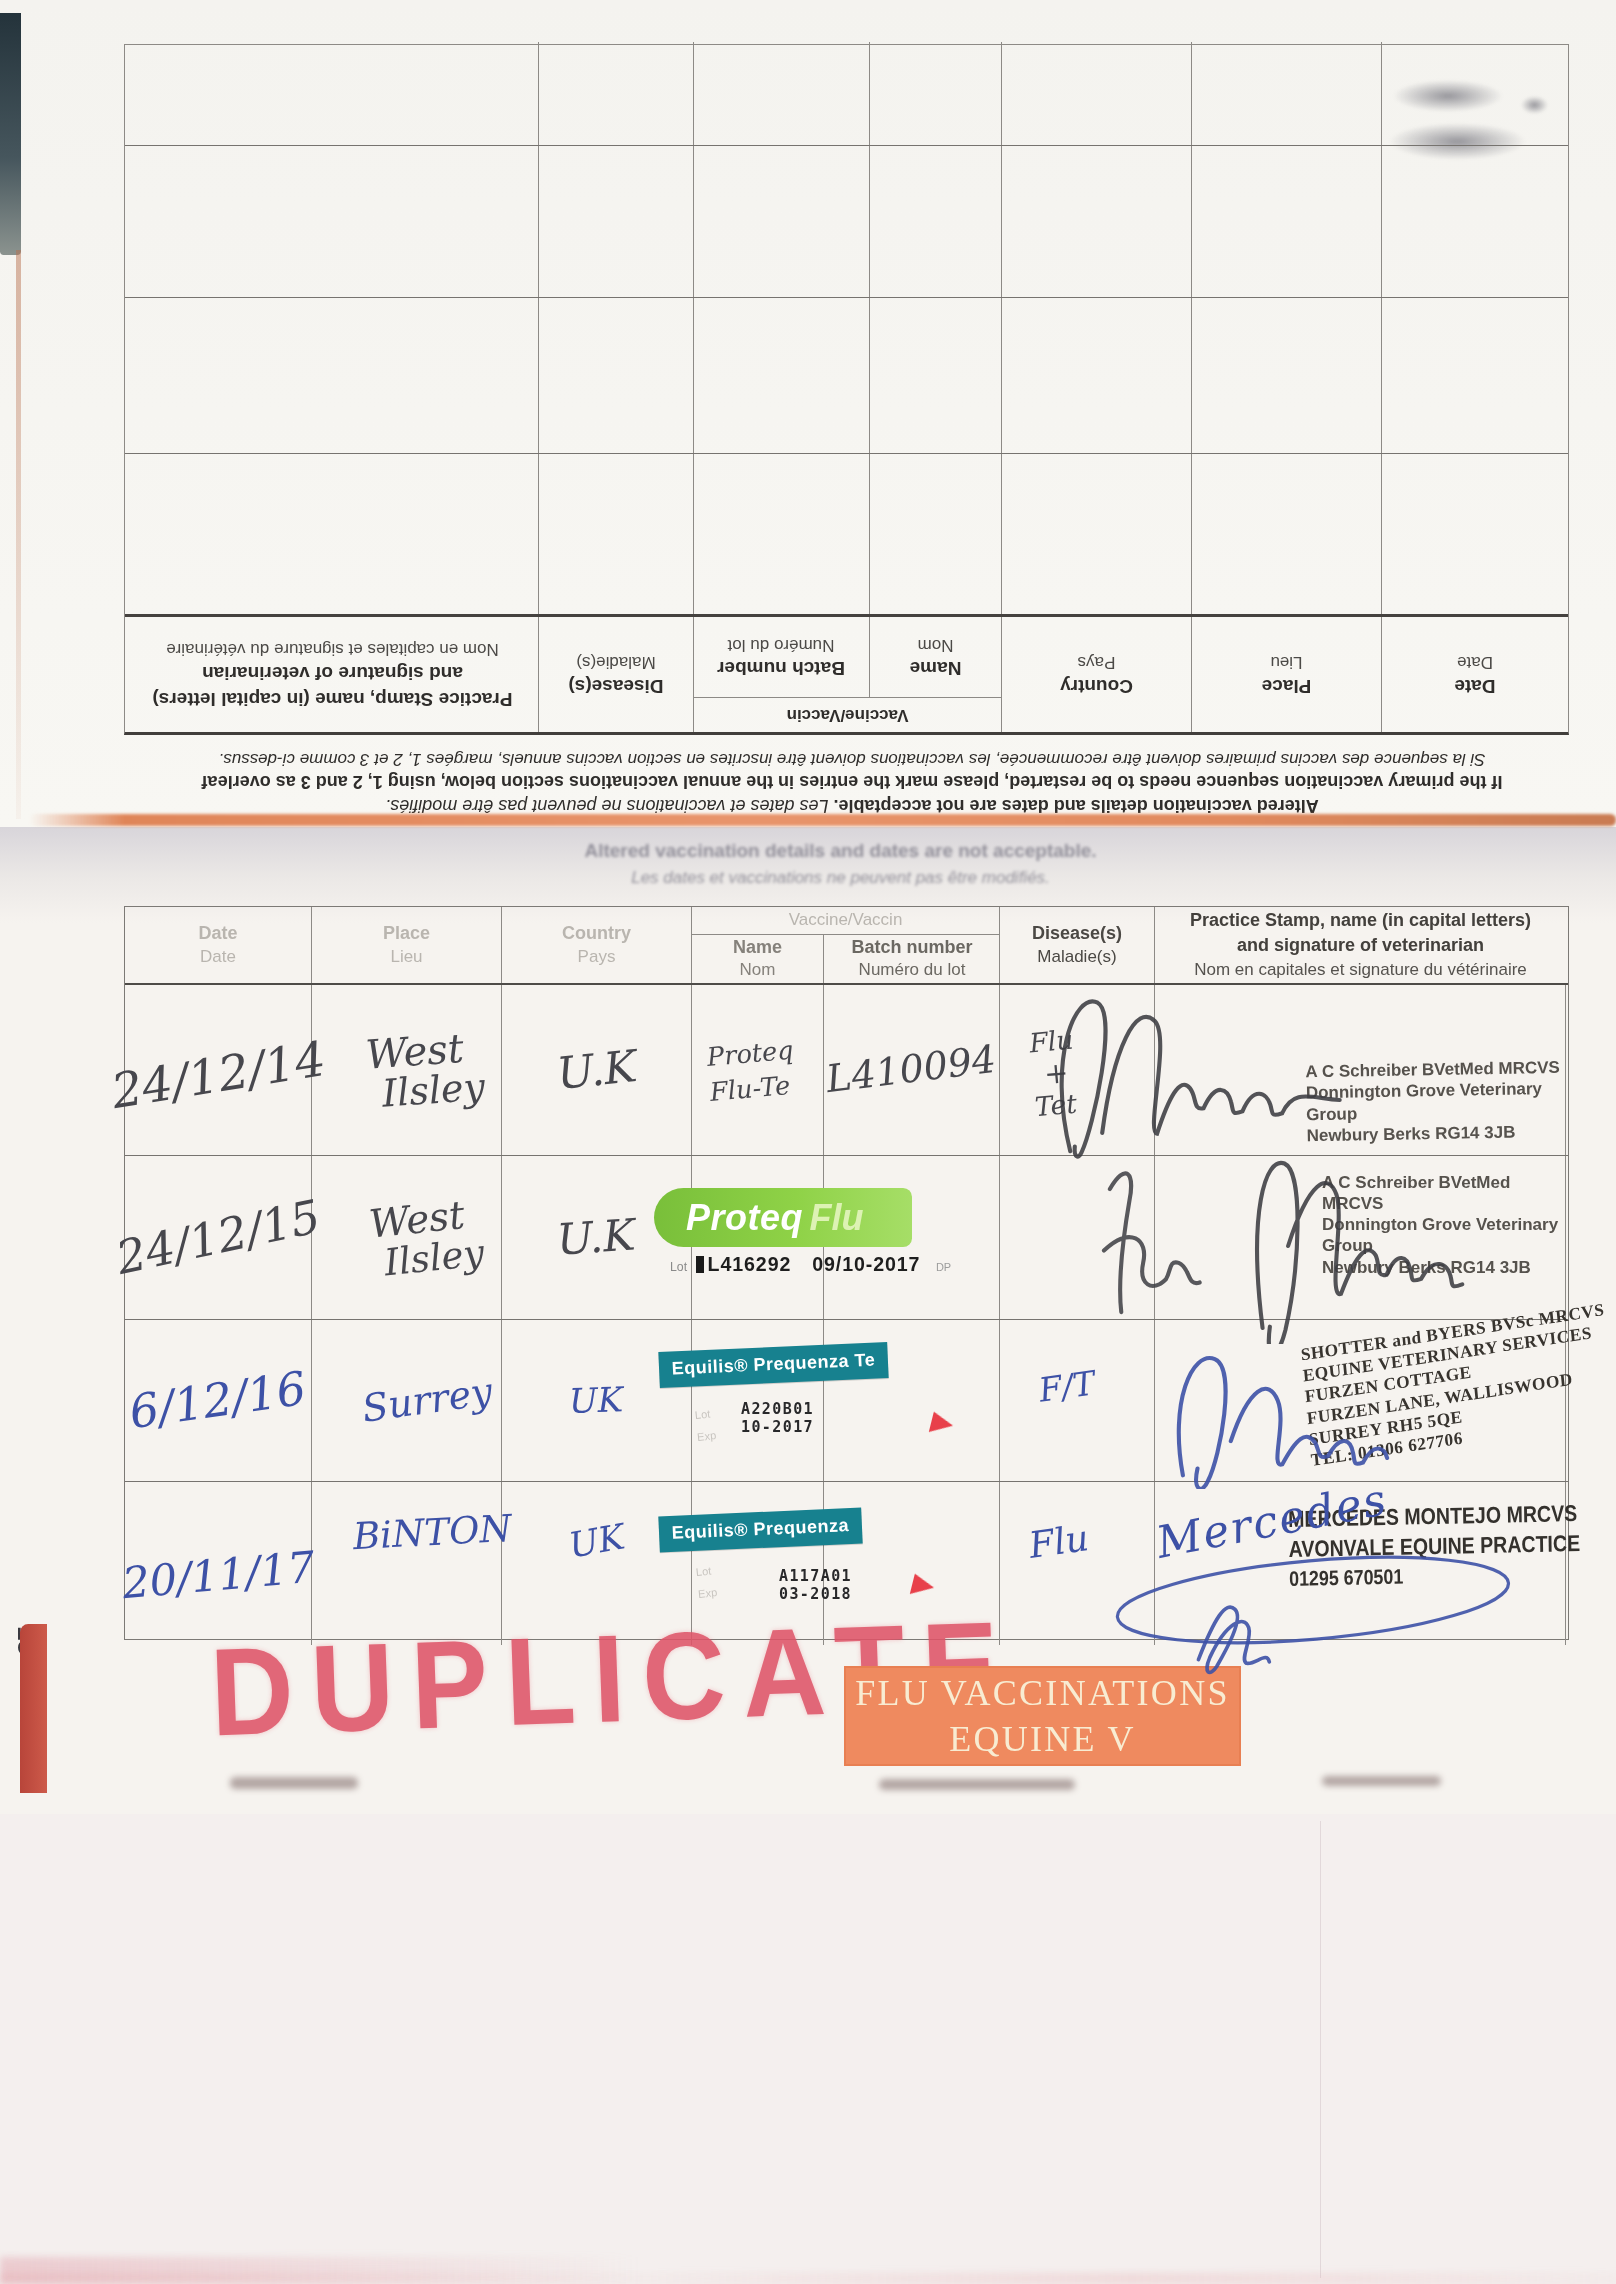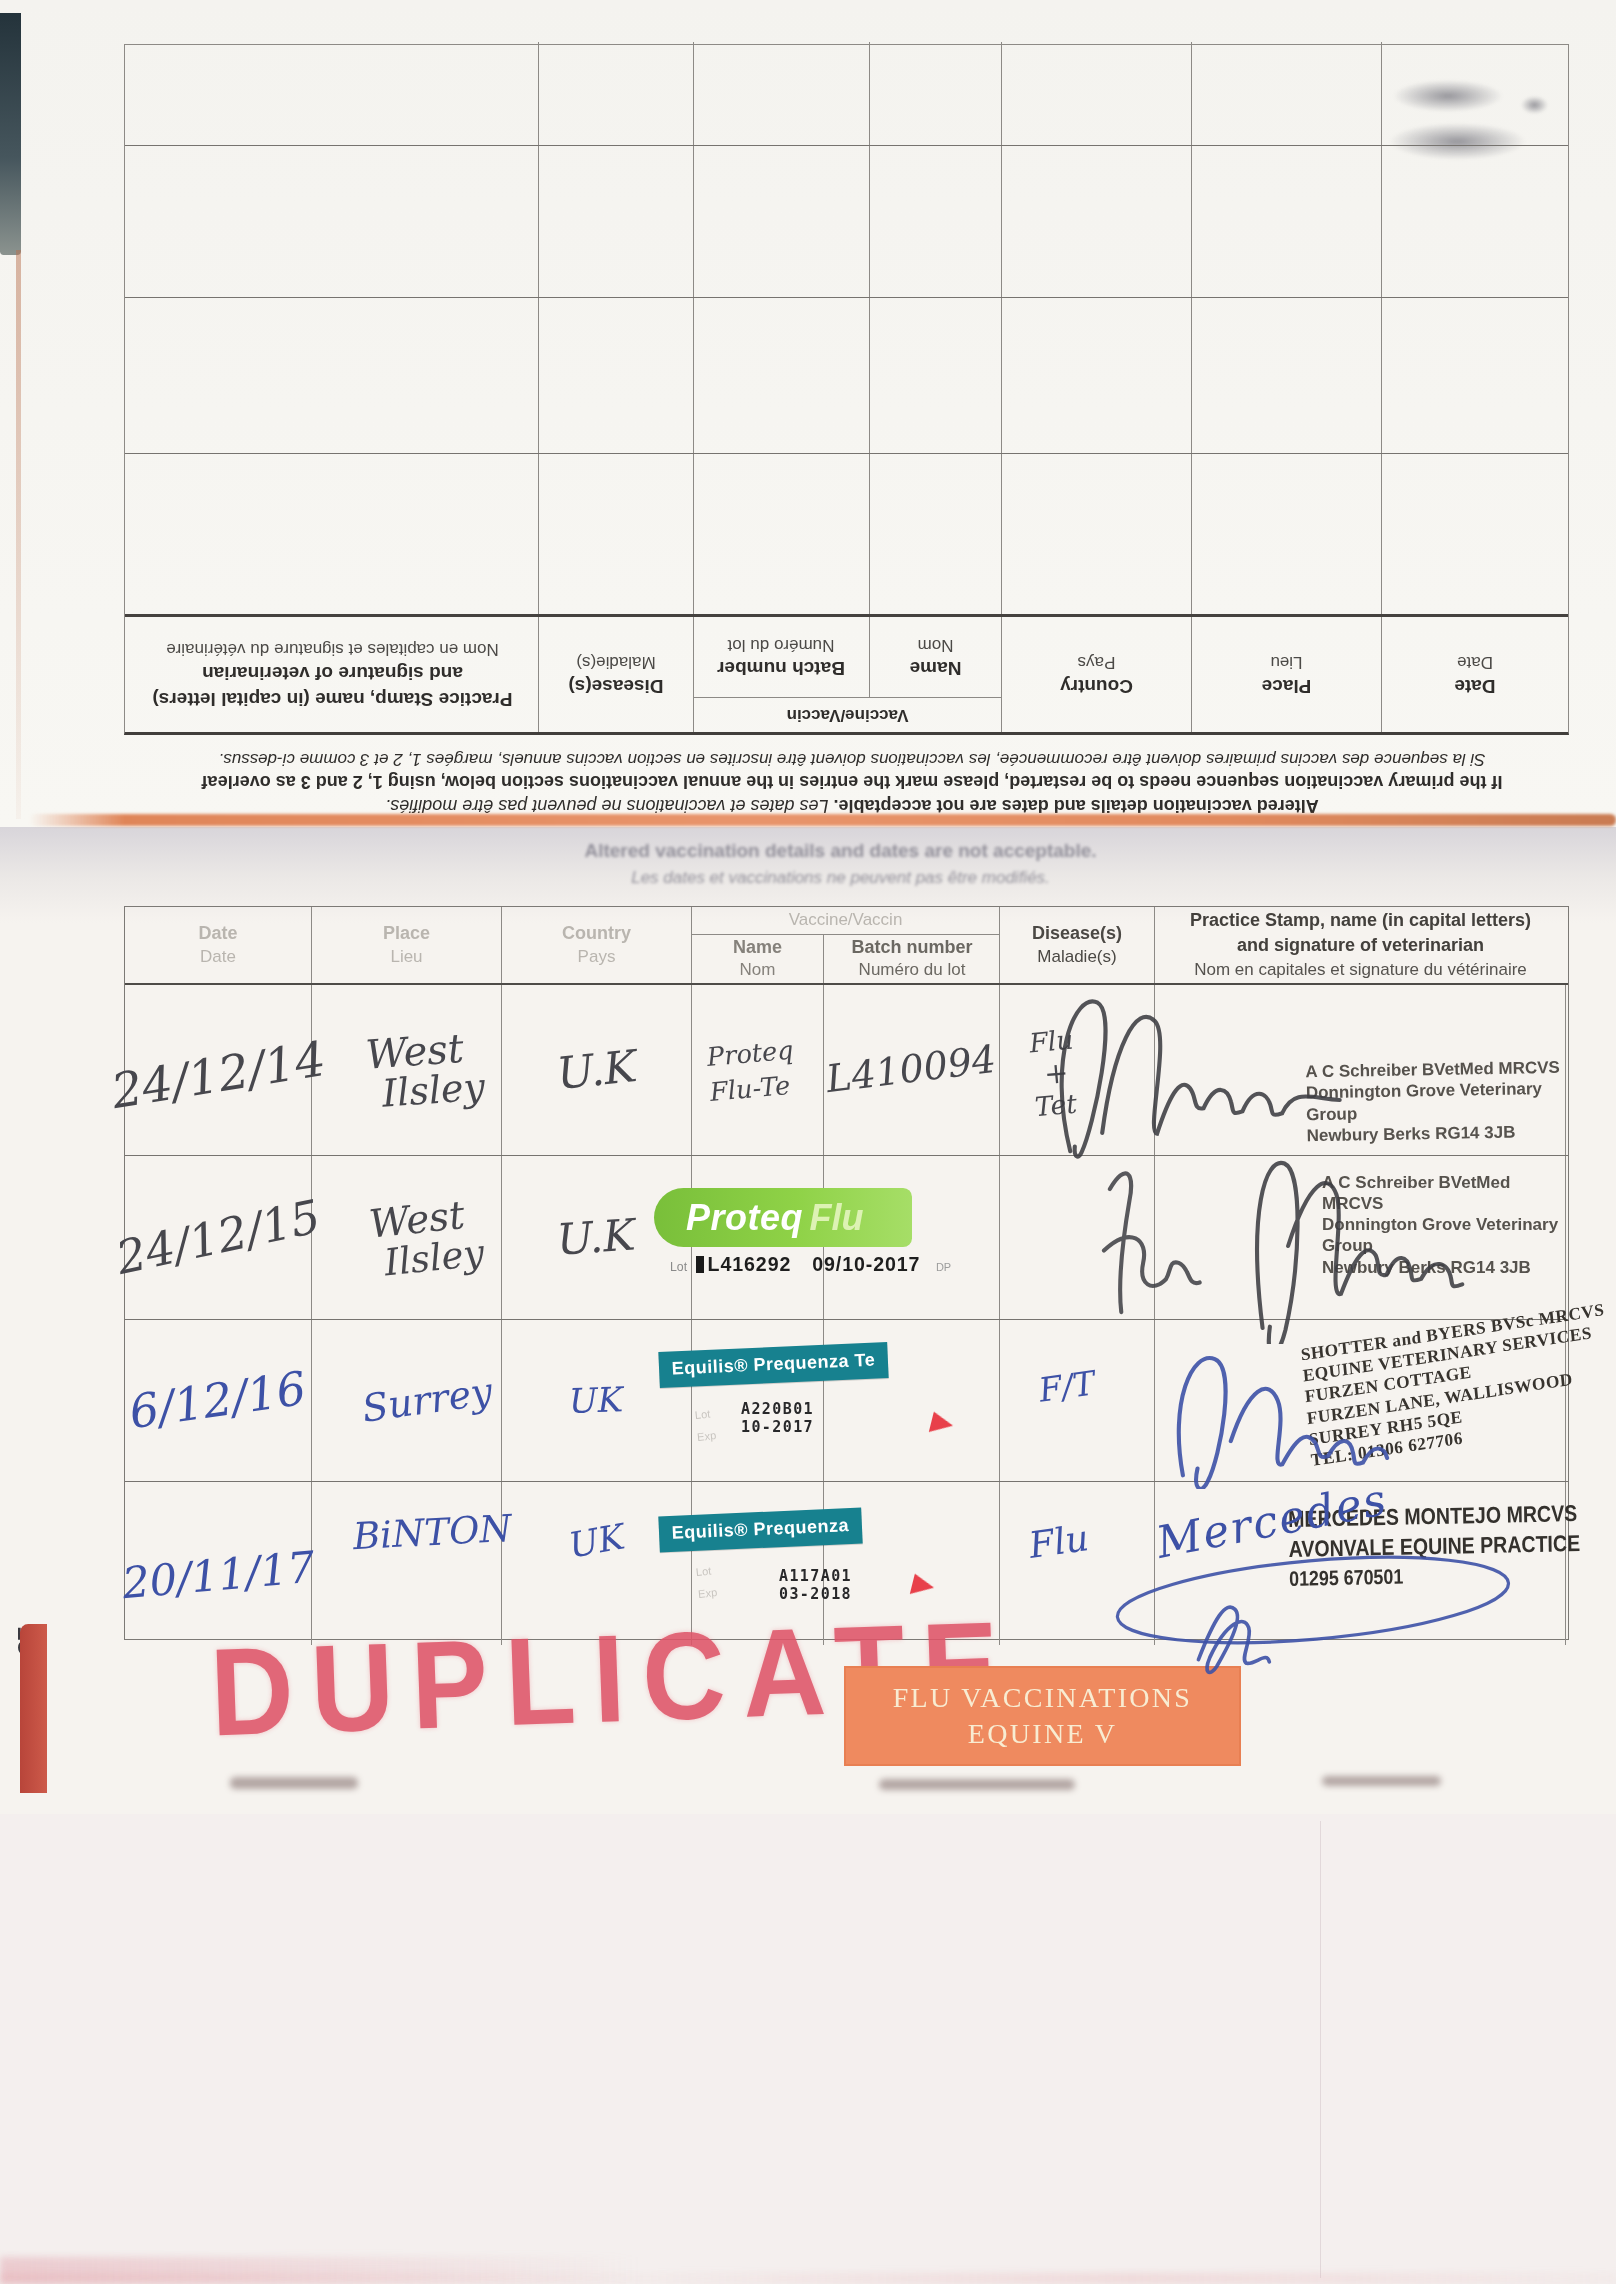--- a/index.html
+++ b/index.html
@@ -88,21 +88,21 @@
   #ghost .g1{font-weight:bold;font-size:19px;}
   #ghost .g2{font-style:italic;font-size:17px;margin-top:6.4px;}
   
   #duplicate{left:208px;top:1621px;font-weight:900;font-size:115px;letter-spacing:17.4px;color:#df5468;
      opacity:.88;transform:rotate(-2deg) scaleY(1.08);transform-origin:left top;white-space:nowrap;
      text-shadow:0 0 5.5px rgba(223,84,104,.35);}
   #page-num{left:12px;top:1626px;font-size:25.6px;font-weight:bold;color:#3a3a40;transform:rotate(90deg);}
   #section-label{left:844px;top:1666px;width:397px;height:100px;background:#ef8a5f;
      border:2.3px solid #e87f52;box-sizing:border-box;display:flex;flex-direction:column;align-items:center;
      justify-content:center;gap:4.6px;}
-  #section-label div{font-family:"Liberation Serif",serif;font-size:28px;letter-spacing:2.3px;color:#f8ecd2;}
+  #section-label div{font-family:"Liberation Serif",serif;font-size:36px;letter-spacing:2.3px;color:#f8ecd2;}
   #cover-strip{left:20px;top:1624px;width:26.5px;height:169px;background:linear-gradient(90deg,#b8453a,#cd5a4a);border-radius:8.2px 0 0 0;}
   #cover-band{left:20px;top:1767px;width:1552px;height:48px;border-radius:0 0 8.2px 27px;
      background:linear-gradient(180deg,#c752432 0%,#c75243,#b84538);}
   .band-smudge{position:absolute;background:rgba(55,22,22,.35);filter:blur(3.2px);border-radius:5.5px;}
   #faint-vline{left:1320px;top:1821px;width:1.4px;height:457px;background:#e2d8da;}
   .pink-streak{position:absolute;filter:blur(3.7px);}
 </style>
 </head>
 <body>
 

